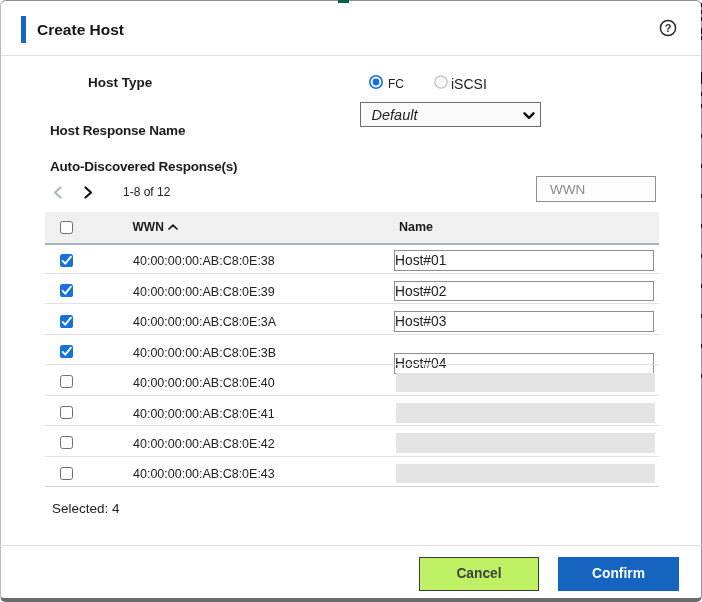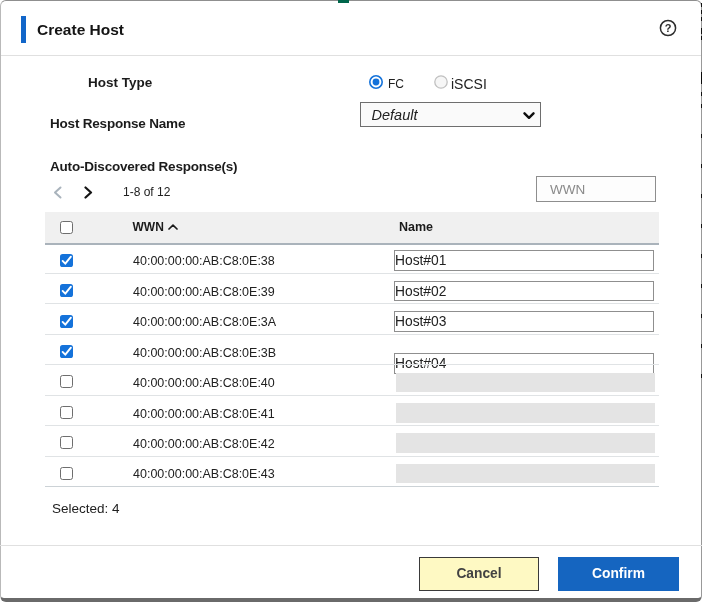--- a/index.html
+++ b/index.html
@@ -52,21 +52,21 @@
 <svg class="abs" style="left:368.5px;top:74.5px" width="14" height="14" viewBox="0 0 14 14">
   <circle cx="7" cy="7" r="6.2" fill="none" stroke="#1472da" stroke-width="1.6"></circle>
   <circle cx="7" cy="7" r="3.4" fill="#1472da"></circle>
 </svg>
 <div class="abs reg" style="left:388px;top:77px;">FC</div>
 <svg class="abs" style="left:433.5px;top:74.5px" width="14" height="14" viewBox="0 0 14 14">
   <circle cx="7" cy="7" r="6.2" fill="#f6f6f6" stroke="#c0c0c0" stroke-width="1.3"></circle>
 </svg>
 <div class="abs" style="left:451px;top:76px;font-size:14px;color:#212121;">iSCSI</div>
 
-<div class="abs blab" style="left:50px;top:116px;text-align:right;">Host Response Name</div>
+<div class="abs blab" style="left:50px;top:123px;text-align:right;">Host Response Name</div>
 <div class="abs" style="left:360px;top:101.5px;width:181px;height:25px;border:1px solid #6e6e6e;background:#fafafa;"></div>
 <div class="abs" style="left:371.5px;top:107px;font-size:14.5px;color:#212121;font-style:italic;">Default</div>
 <svg class="abs" style="left:523.3px;top:111.8px" width="12" height="8" viewBox="0 0 12 8">
   <path d="M1.5 1.3 L6 5.8 L10.5 1.3" fill="none" stroke="#0e0e0e" stroke-width="2.4" stroke-linecap="round" stroke-linejoin="round"></path>
 </svg>
 
 <div class="abs blab" style="left:50px;top:159px;">Auto-Discovered Response(s)</div>
 <svg class="abs" style="left:52.5px;top:185.5px" width="9" height="13" viewBox="0 0 9 13">
   <path d="M7.5 1.5 L2 6.5 L7.5 11.5" fill="none" stroke="#a9b3bc" stroke-width="2" stroke-linecap="round" stroke-linejoin="round"></path>
 </svg>
@@ -129,14 +129,14 @@
 <div class="abs inpdis" style="left:396px;top:433.4px"></div>
 <div class="abs sep" style="top:455.5px"></div>
 <div class="abs cbempty" style="left:60px;top:466.8px"></div>
 <div class="abs wwntext" style="left:133px;top:467.4px">40:00:00:00:AB:C8:0E:43</div>
 <div class="abs inpdis" style="left:396px;top:463.9px"></div>
 <div class="abs" style="left:45px;top:486.2px;width:614px;height:1px;background:#ccd2d6;"></div>
 
 <div class="abs" style="left:52px;top:500.5px;font-size:13.5px;color:#212121;">Selected: 4</div>
 
 <div class="abs" style="left:0;top:544.5px;width:702px;height:1px;background:#e0e0e0;"></div>
-<div class="abs" style="left:419px;top:557px;width:120px;height:34px;border:1.7px solid #3a3a3a;background:#fef9c3;font-size:13.8px;font-weight:bold;color:#424242;text-align:center;line-height:31px;">Cancel</div>
+<div class="abs" style="left:419px;top:557px;width:120px;height:34px;border:1.7px solid #3a3a3a;background:#bef264;font-size:13.8px;font-weight:bold;color:#424242;text-align:center;line-height:31px;">Cancel</div>
 <div class="abs" style="left:558px;top:557px;width:121px;height:34px;background:#1565c0;font-size:13.8px;font-weight:bold;color:#fff;text-align:center;line-height:34px;">Confirm</div>
 
 </body></html>

